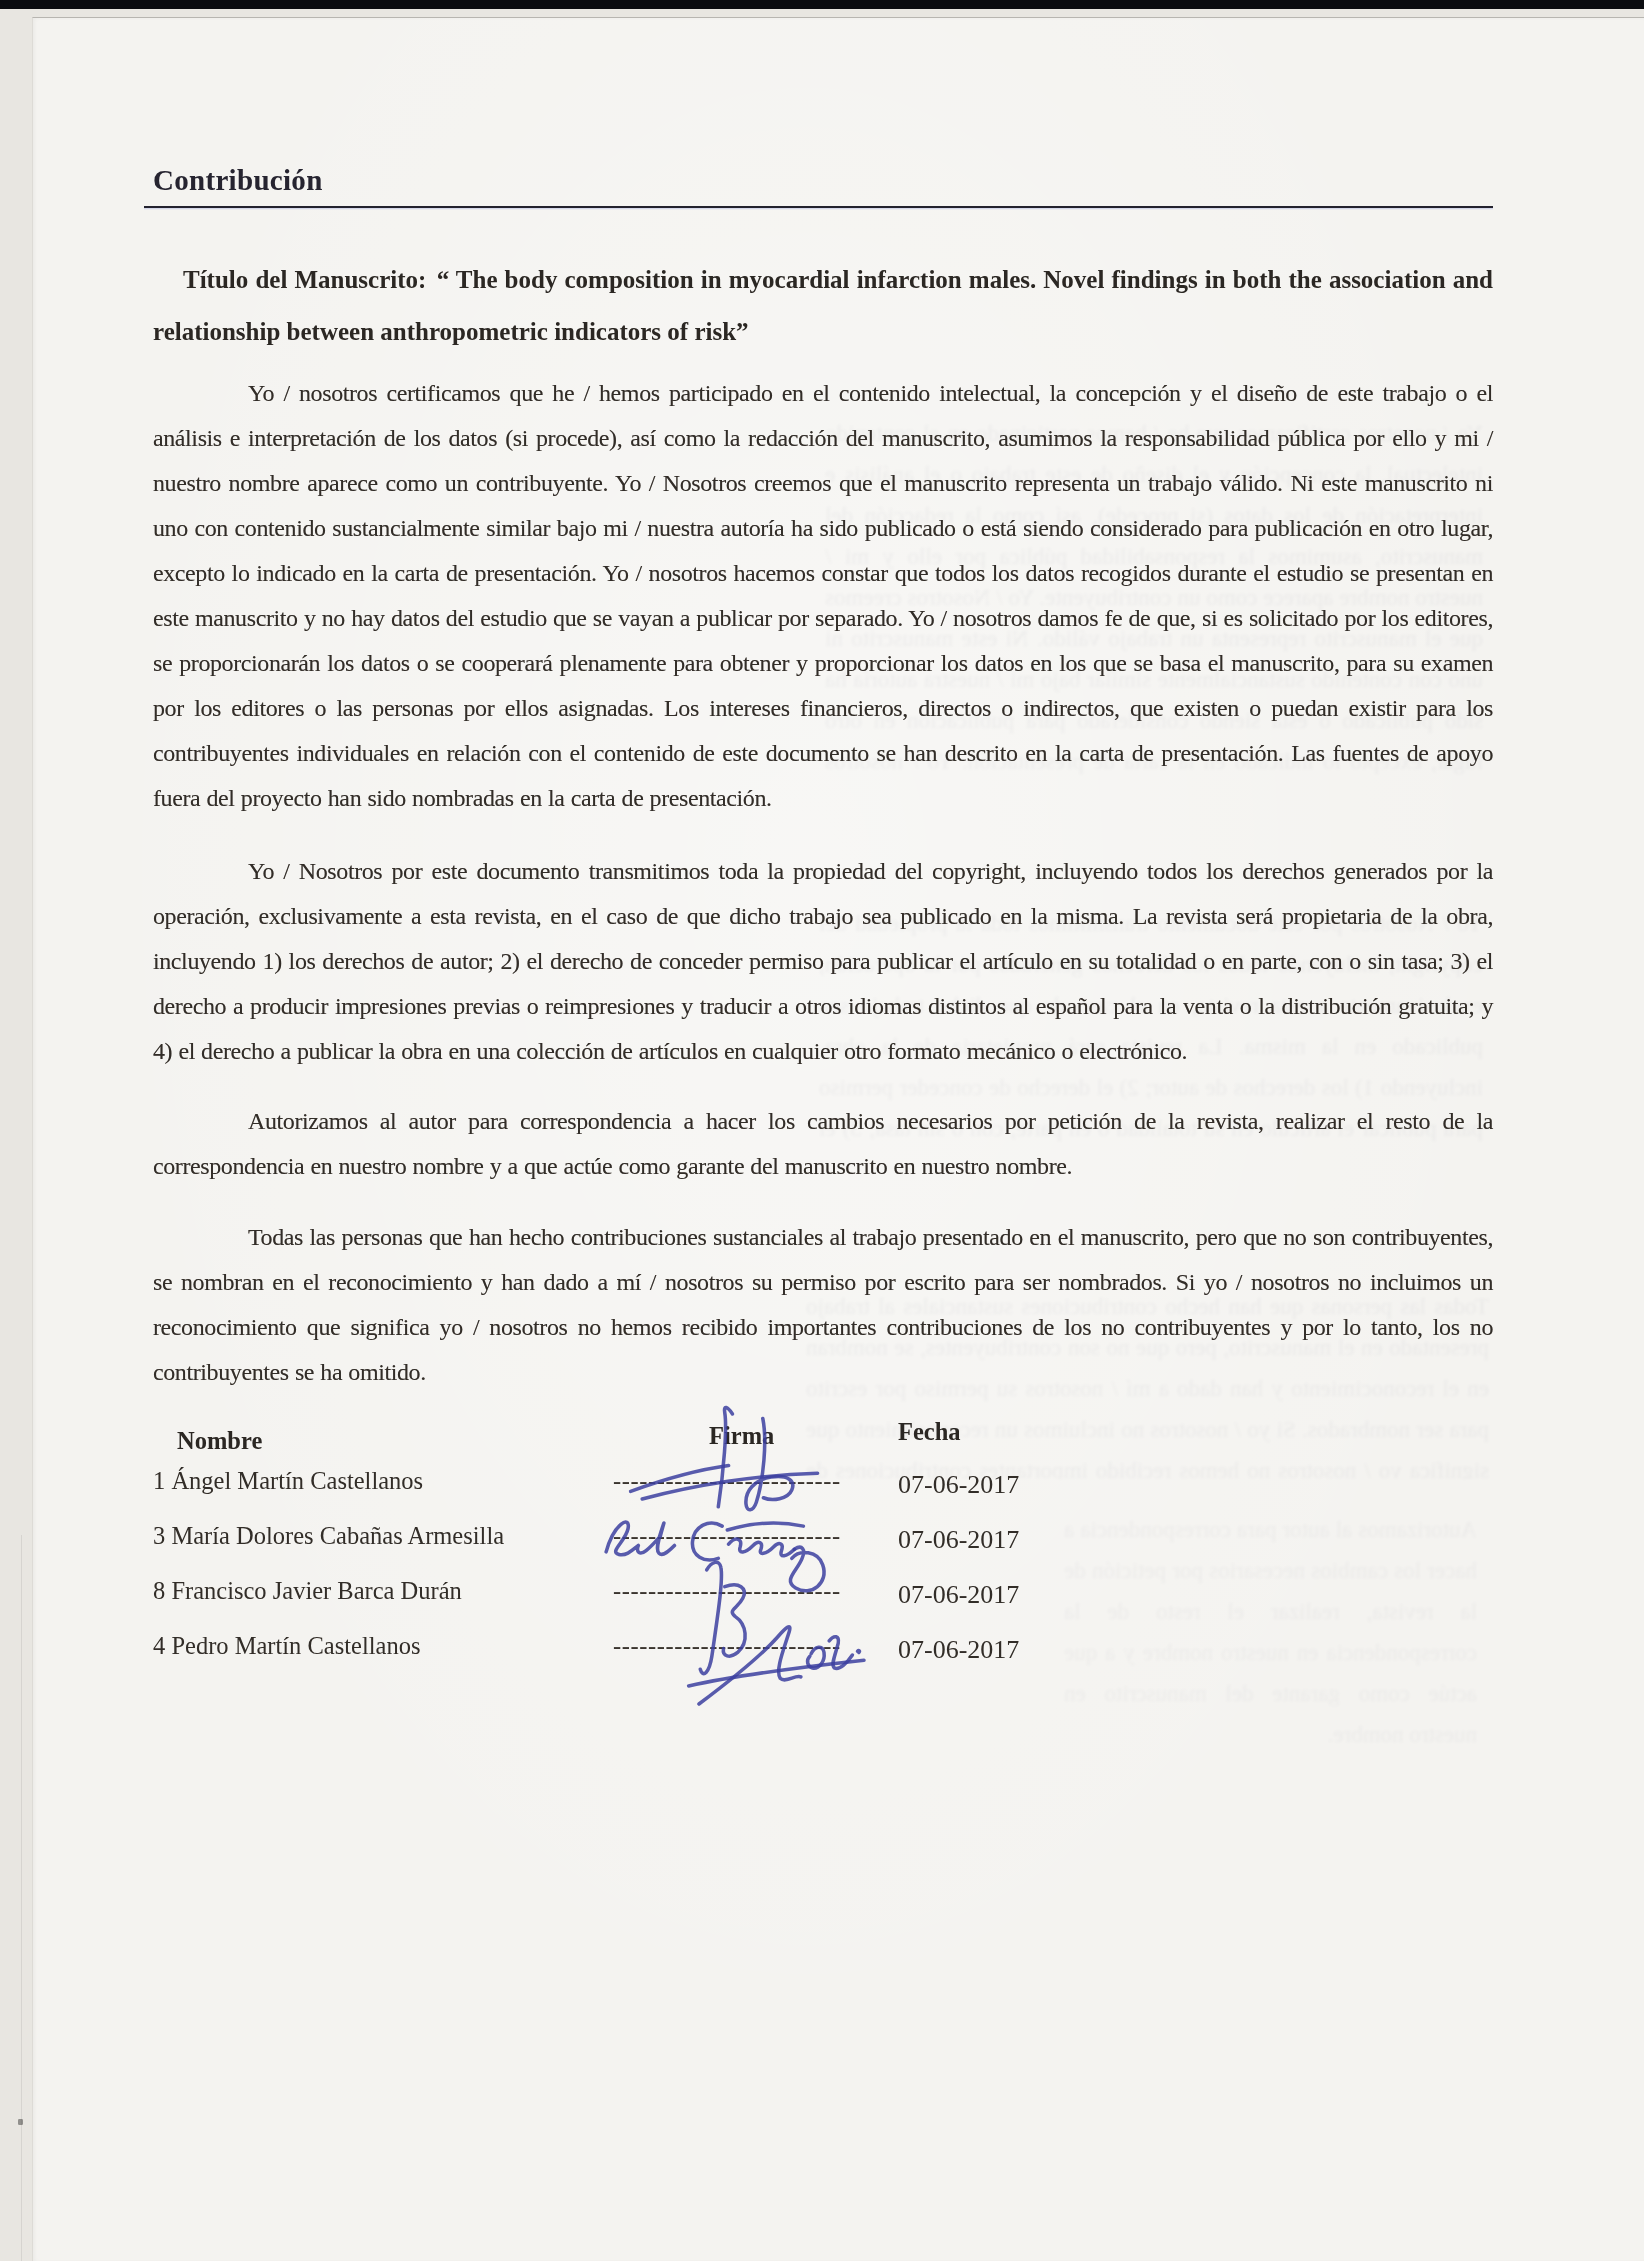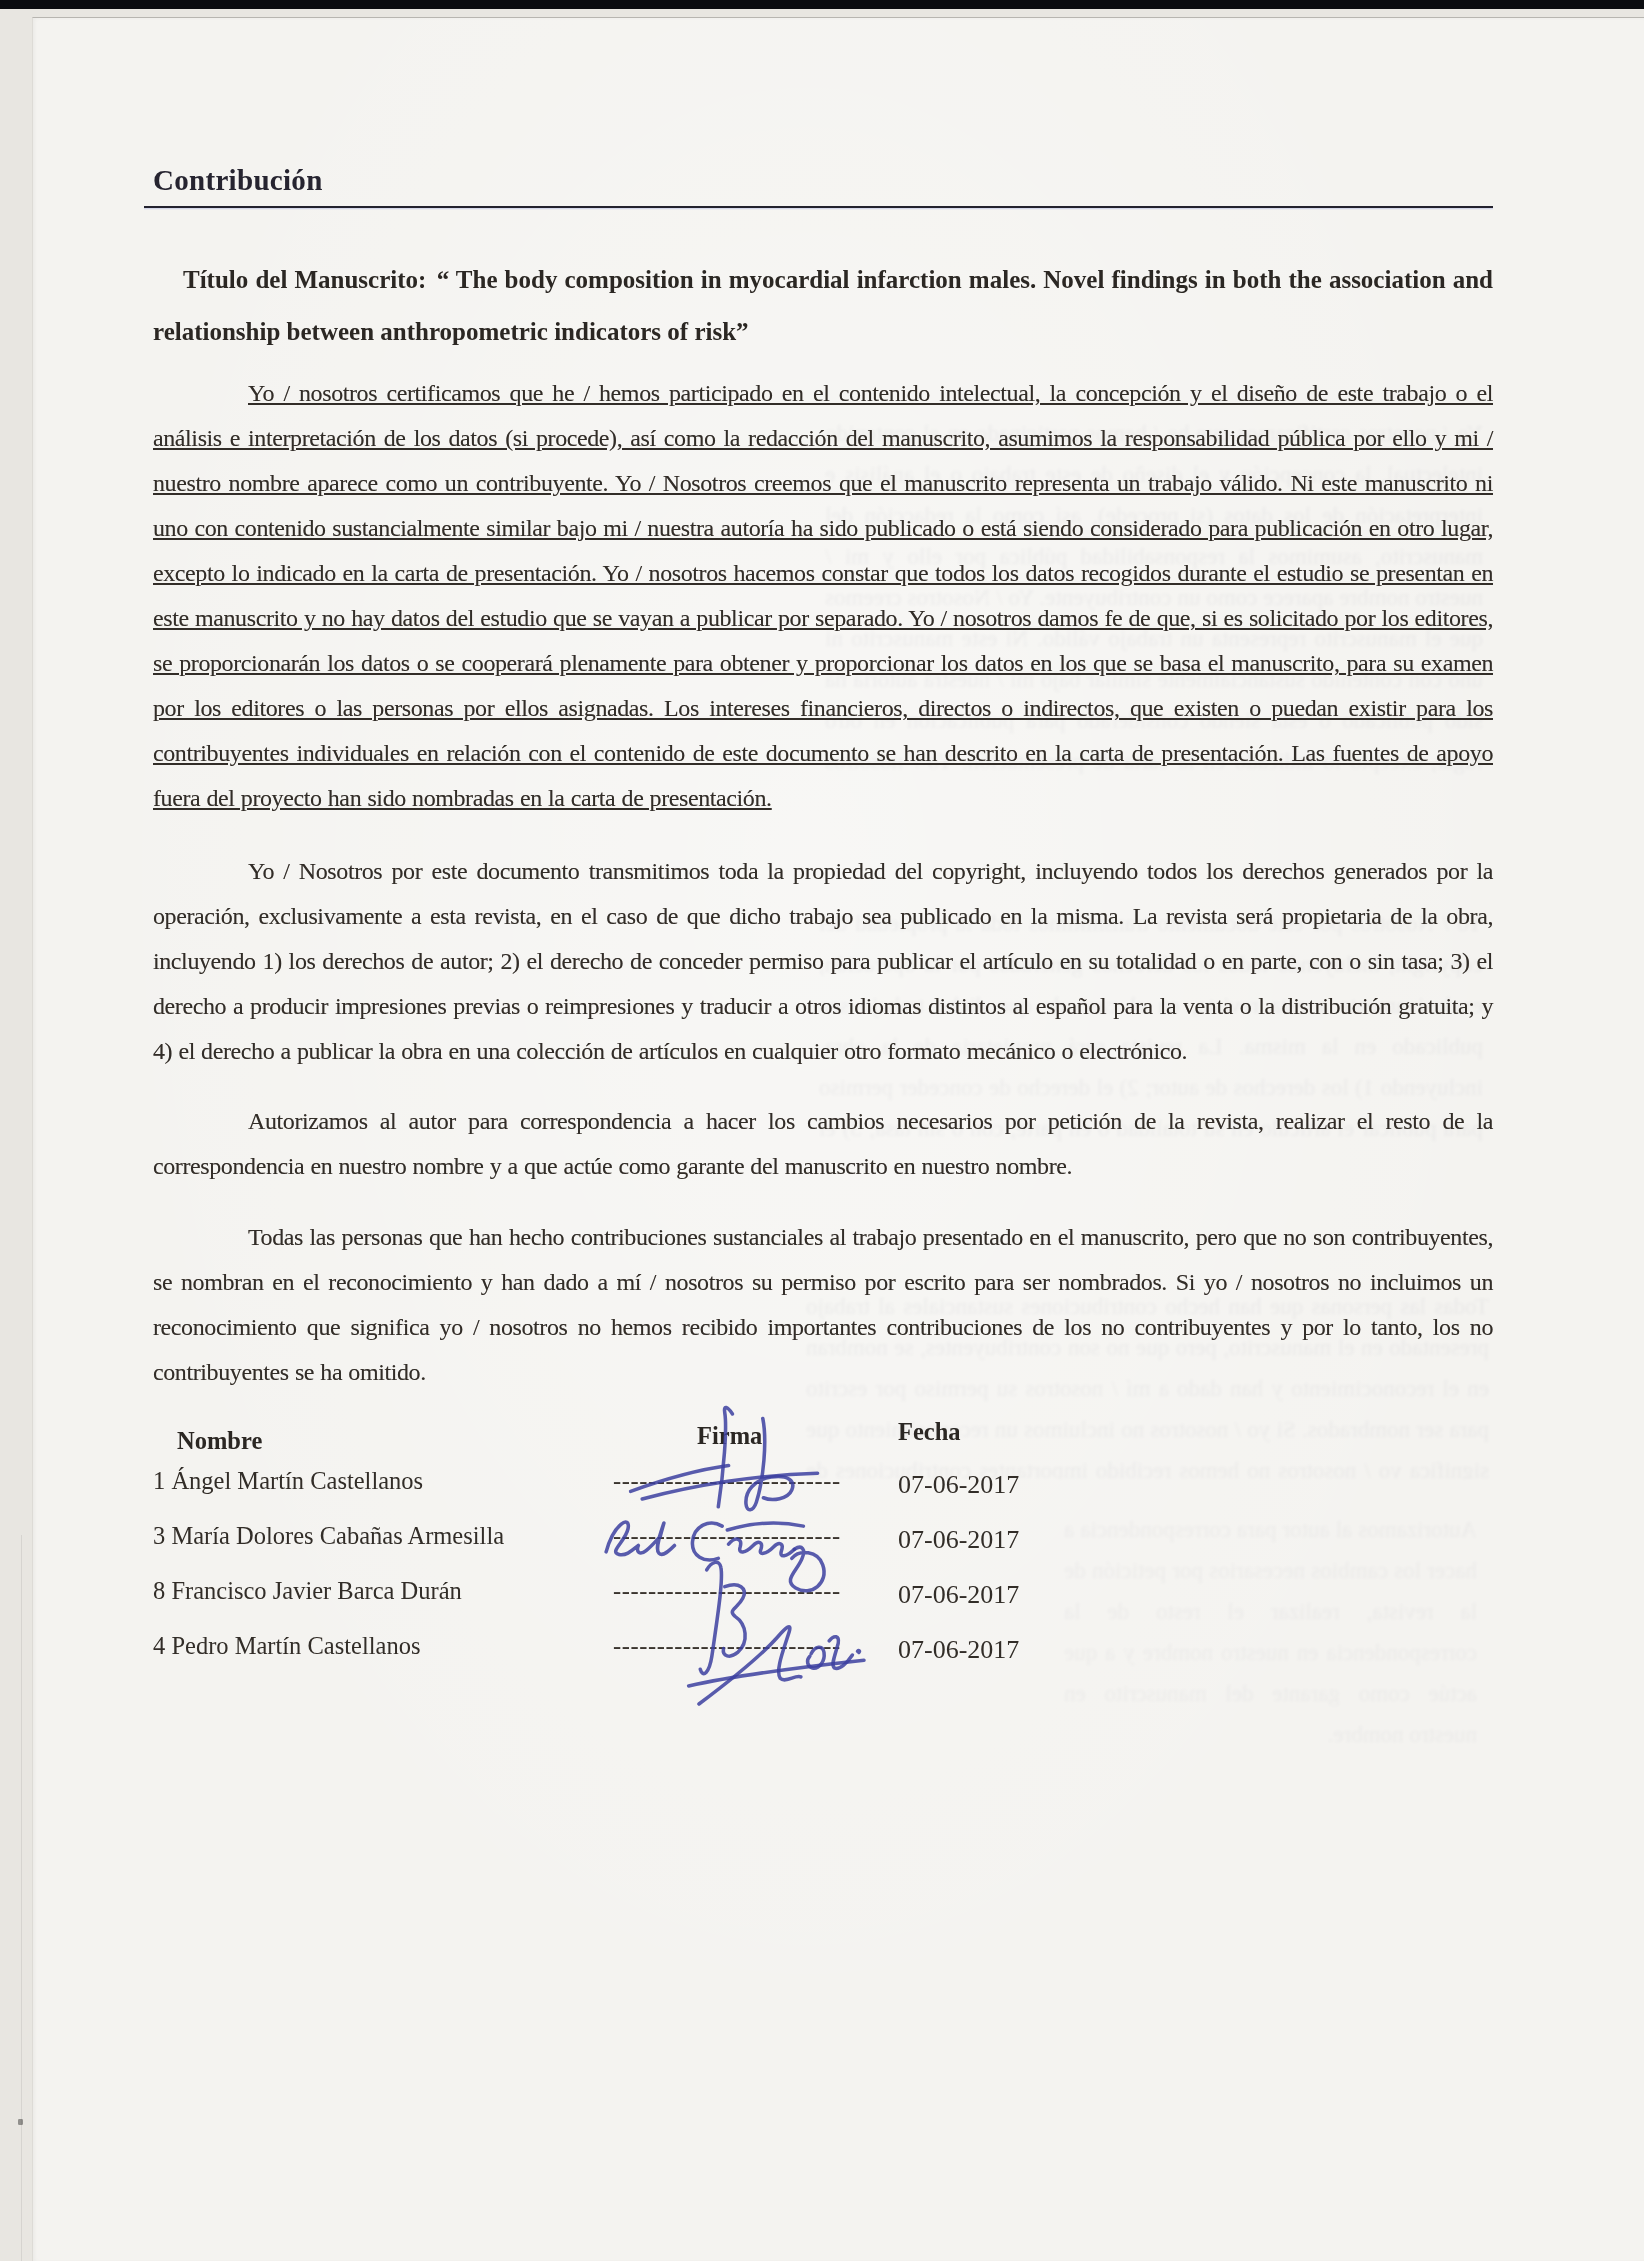--- a/index.html
+++ b/index.html
@@ -17,29 +17,29 @@
   .text-col{position:absolute;left:153px;top:162px;width:1340px;color:#322d28;}
   h1.doc-heading{margin:0;font-size:29px;line-height:36px;font-weight:bold;color:#262430;letter-spacing:0.3px;}
   .rule{margin:7.7px 0 0 -9px;width:1349px;height:2.6px;background:#23222e;
         box-shadow:0 1.3px 0 rgba(90,110,200,.22);}
   .title-block{margin:46px 0 0 0;font-weight:bold;font-size:25px;line-height:52px;
         text-indent:30px;text-align:justify;color:#2b2723;}
   .t-label{margin-right:10.3px;font-family:Liberation Serif, serif;}
   p.body-p{font-size:24px;line-height:45px;text-align:justify;text-indent:95px;
         letter-spacing:-0.4px;word-spacing:0.6px;margin:0;
         text-shadow:0 0 0.6px rgba(60,50,40,.35);}
-  p.p1{margin-top:13px;text-decoration:underline;}
+  p.p1{margin-top:13px;}
   p.p2{margin-top:28px;}
   p.p3{margin-top:24.5px;}
   p.p4{margin-top:26px;}
 
   .sig-table{position:relative;margin-top:20.6px;font-size:24.5px;}
   .thead{position:relative;height:52px;font-weight:bold;color:#2b2723;}
   .thead .h-name{position:absolute;left:24px;top:0;margin-top:12px;}
-  .thead .h-firma{position:absolute;left:544px;top:6.4px;}
+  .thead .h-firma{position:absolute;left:556px;top:6.4px;}
   .thead .h-fecha{position:absolute;left:745px;top:2.6px;}
   .trow{position:relative;height:55px;}
   .trow .c-name{position:absolute;left:0;top:0;}
   .trow .c-line{position:absolute;left:460px;top:0;letter-spacing:0.6px;color:#3a342e;}
   .trow .c-date{position:absolute;left:745px;top:3px;font-size:26px;}
   .sig-overlay{position:absolute;left:413px;top:-32px;width:400px;height:361px;pointer-events:none;}
   .sig-overlay path{fill:none;stroke:#3c3fa0;stroke-width:5.5;stroke-linecap:round;
         stroke-linejoin:round;opacity:.85;}
 
   .bleed{position:absolute;transform:scaleX(-1);filter:blur(1.6px);opacity:.06;color:#4a4e66;

